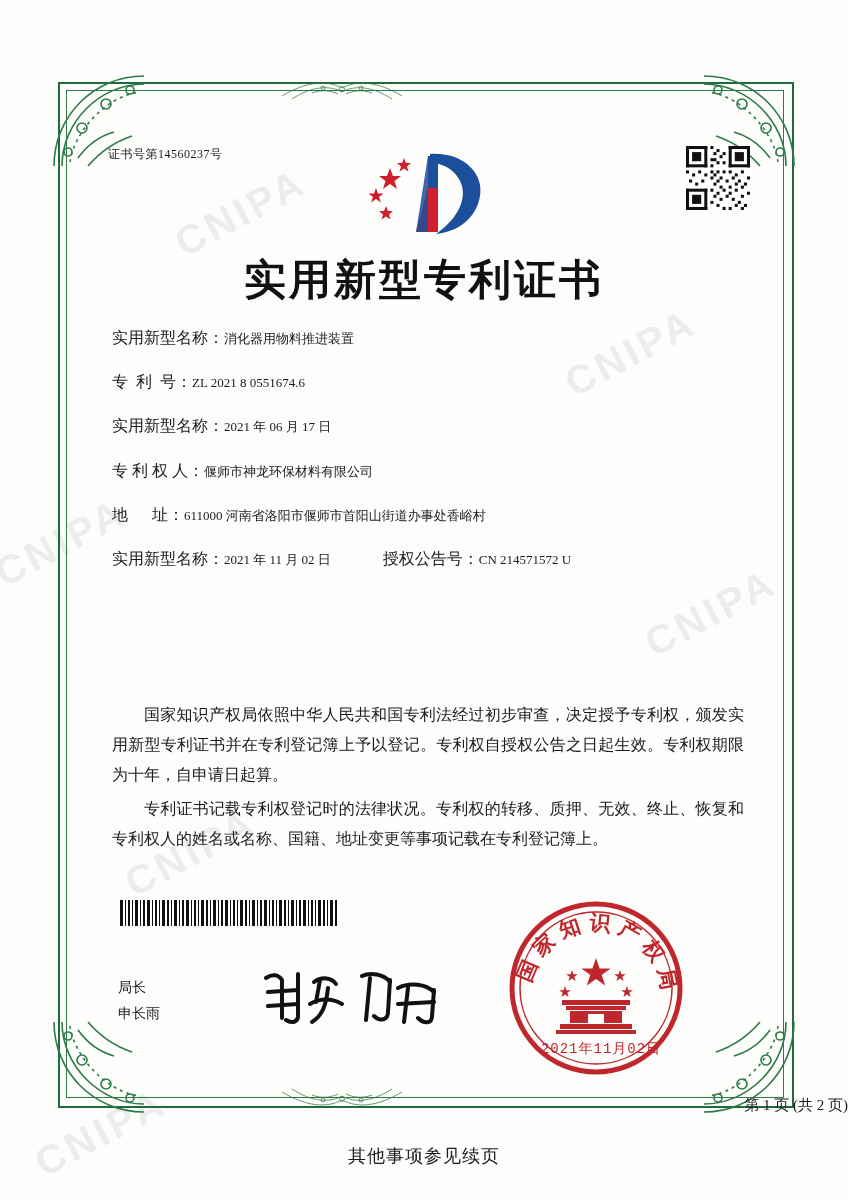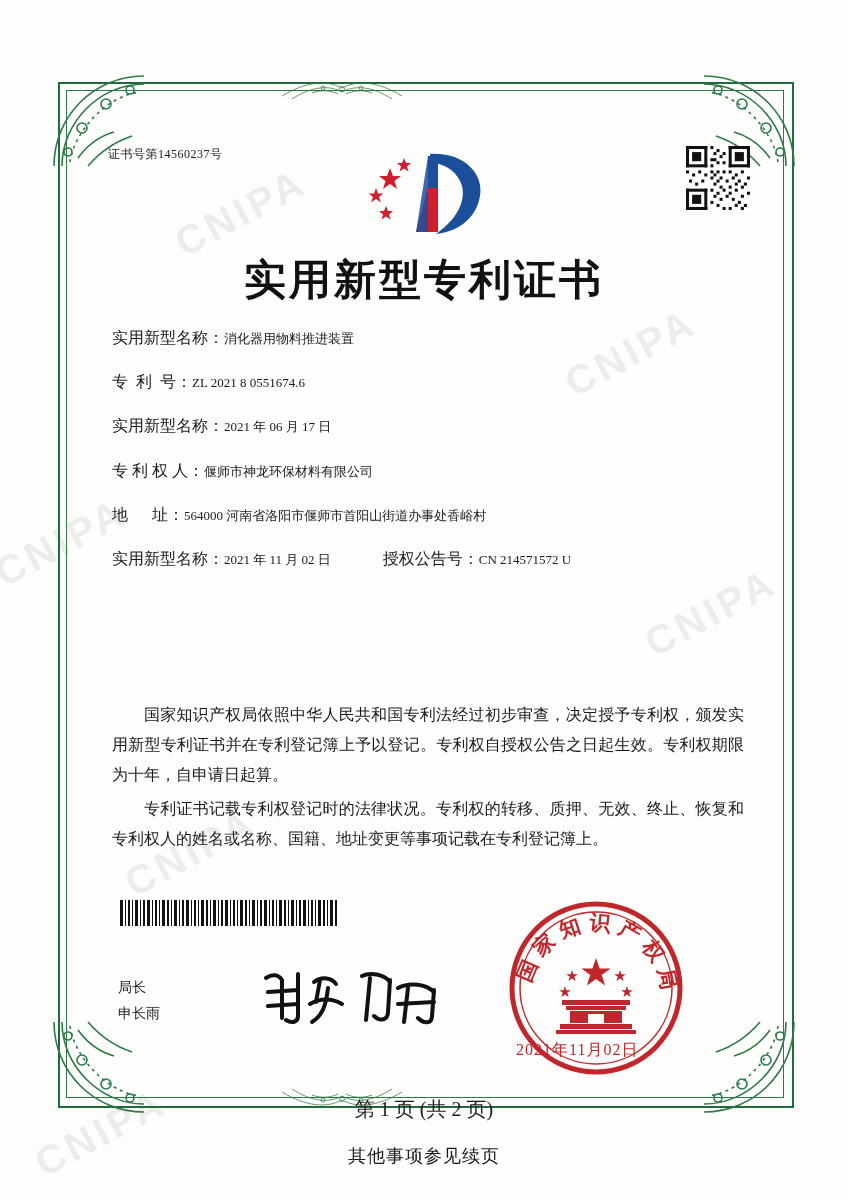--- a/index.html
+++ b/index.html
@@ -189,33 +189,33 @@
     left: 508px;
     top: 900px;
     width: 176px;
     height: 176px;
   }
   .seal-date {
     position: absolute;
     left: 516px;
     top: 1040px;
     width: 170px;
-    text-align: left;
-    font-size: 16px;
+    text-align: center;
+    font-size: 14px;
     color: #c0272d;
     letter-spacing: 1px;
-    font-family: Liberation Serif, serif;
+    font-family: Liberation Mono, monospace;
   }
 
   .page-num {
     position: absolute;
     left: 0; right: 0;
     top: 1096px;
-    text-align: center;
-    font-size: 20px;
+    text-align: right;
+    font-size: 15px;
   }
   .footer-note {
     position: absolute;
     left: 0; right: 0;
     top: 1144px;
     text-align: center;
     font-size: 18px;
     letter-spacing: 1px;
   }
 </style>
@@ -421,21 +421,21 @@
       <div class="field">
         <span class="lbl">实用新型名称：</span>
         <span class="val">2021 年 06 月 17 日</span>
       </div>
       <div class="field">
         <span class="lbl">专 利 权 人：</span>
         <span class="val">偃师市神龙环保材料有限公司</span>
       </div>
       <div class="field">
         <span class="lbl">地      址：</span>
-        <span class="val">564000 河南省洛阳市偃师市首阳山街道办事处香峪村</span>
+        <span class="val">611000 河南省洛阳市偃师市首阳山街道办事处香峪村</span>
       </div>
       <div class="field">
         <span class="lbl">实用新型名称：</span>
         <span class="val">2021 年 11 月 02 日</span>
         <span class="gap-lg"></span>
         <span class="lbl">授权公告号：</span>
         <span class="val">CN 214571572 U</span>
       </div>
     </div>
 

